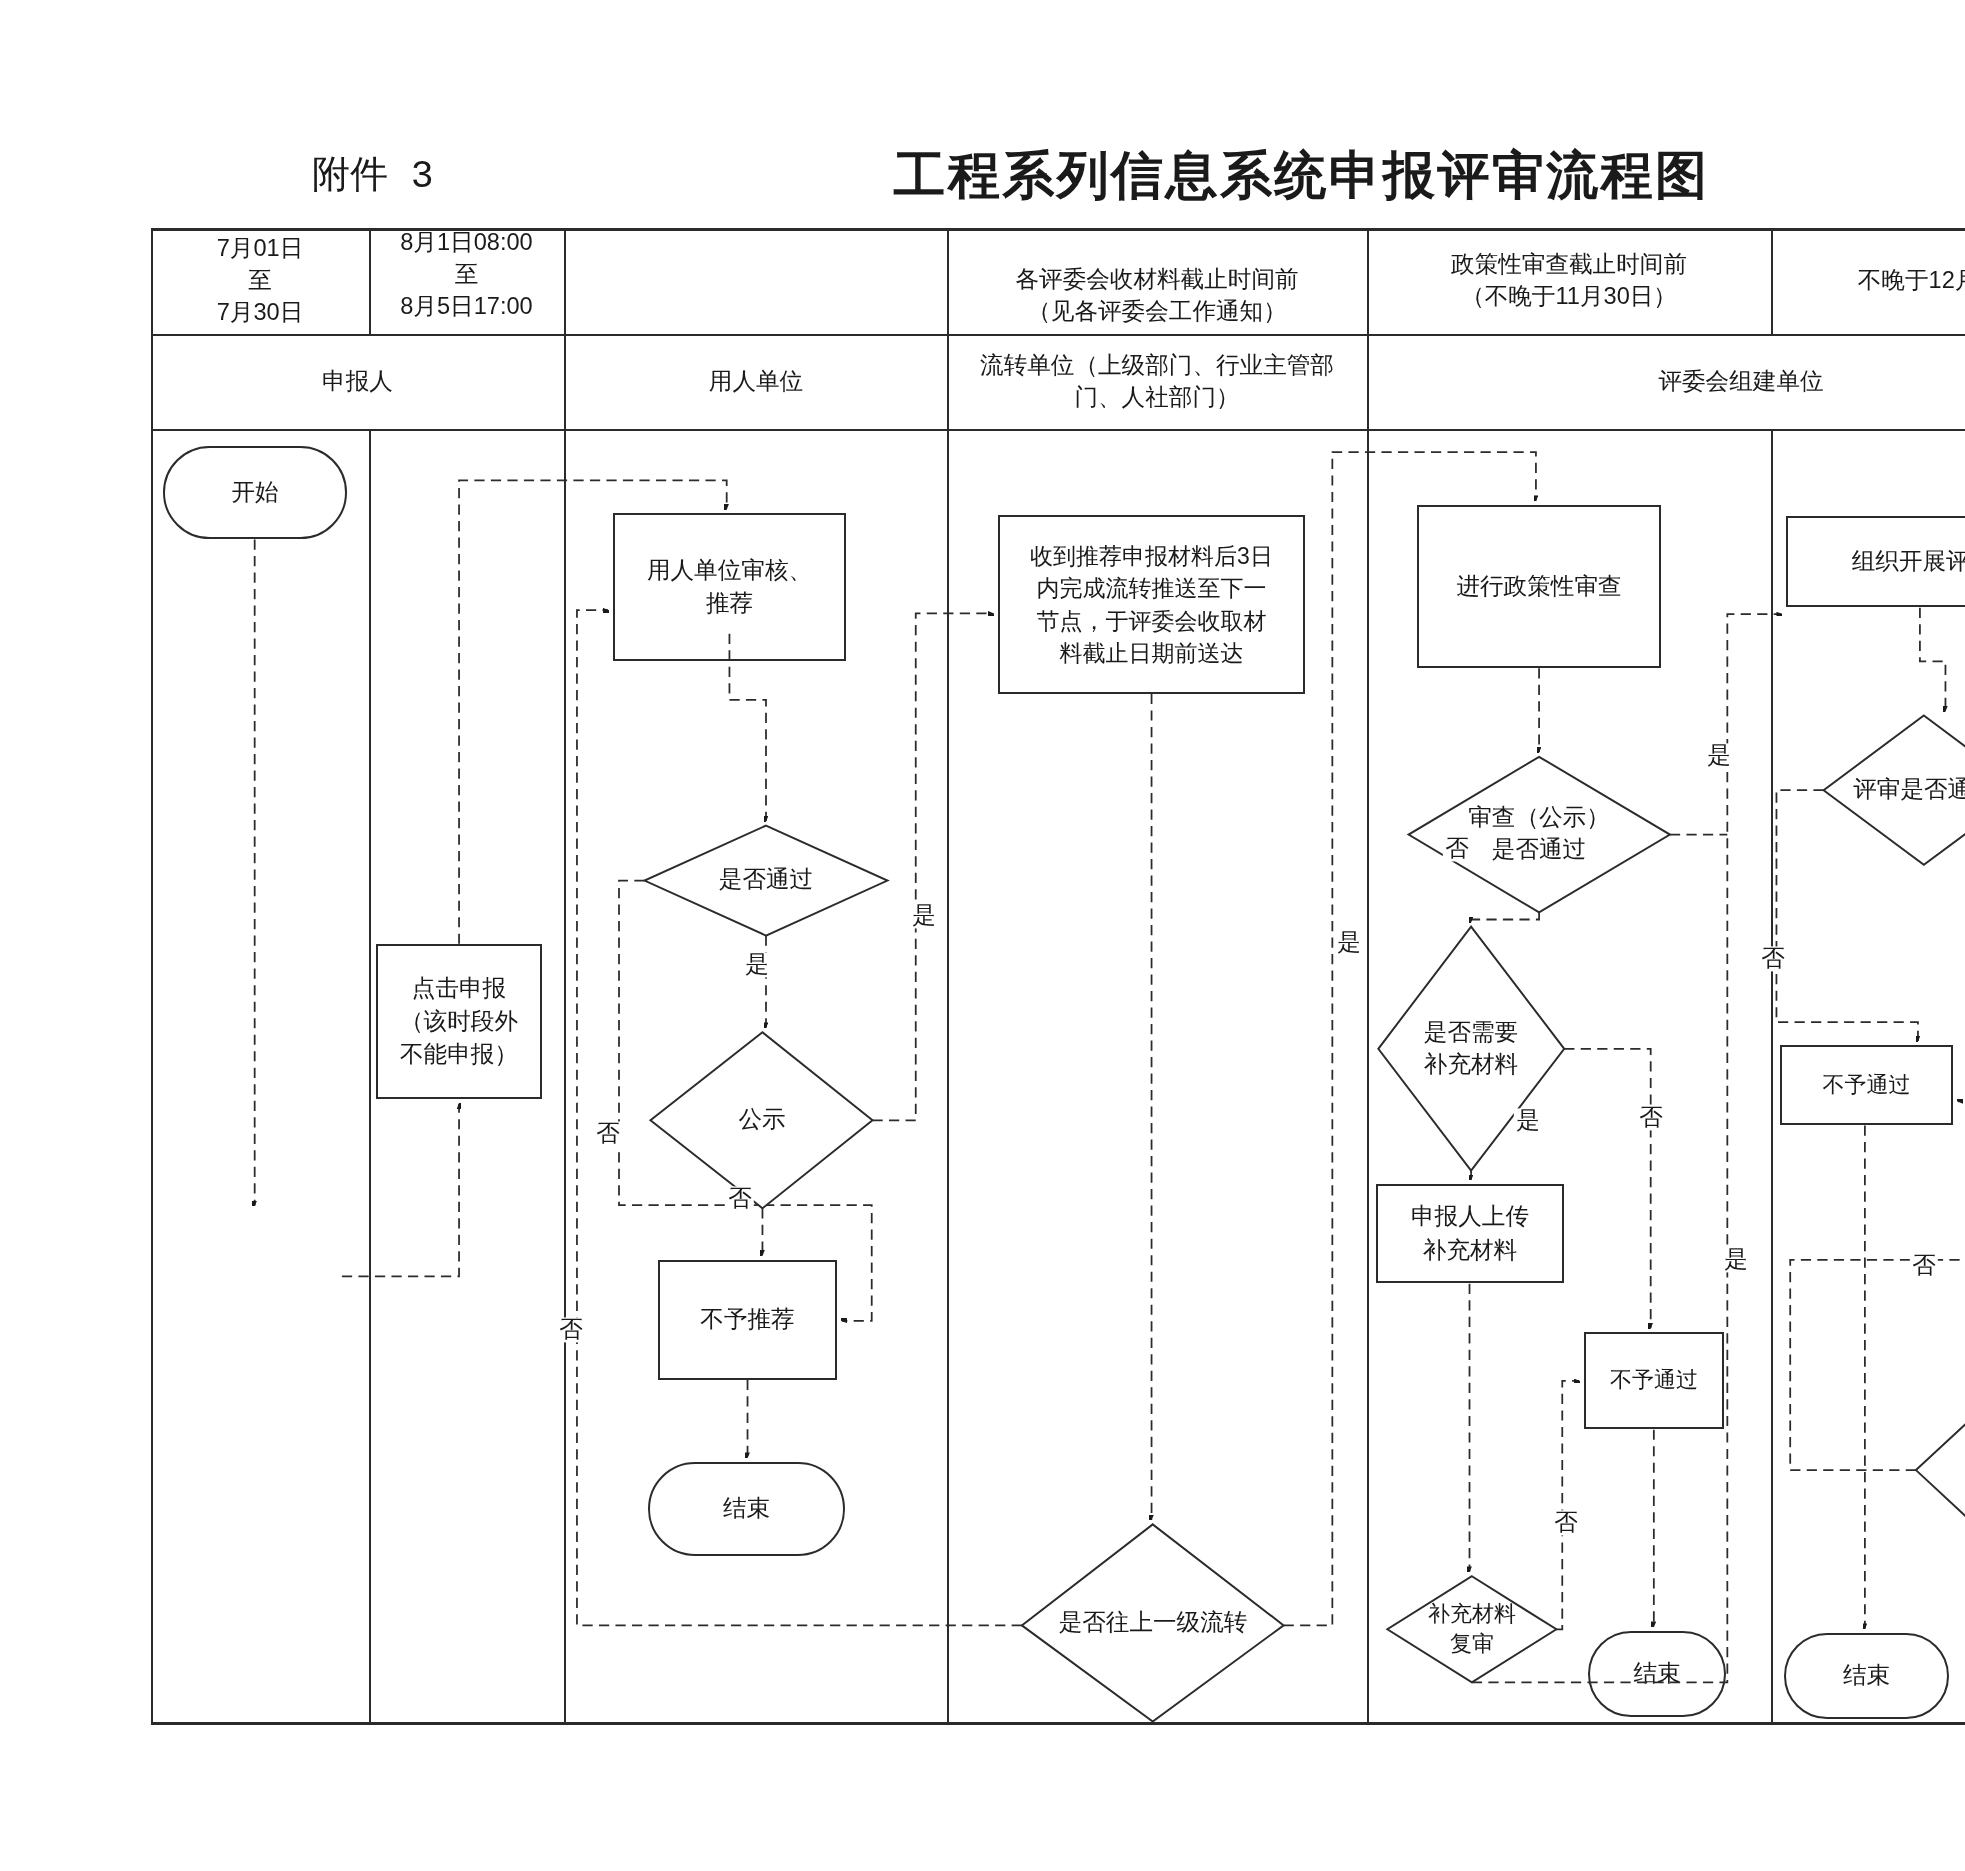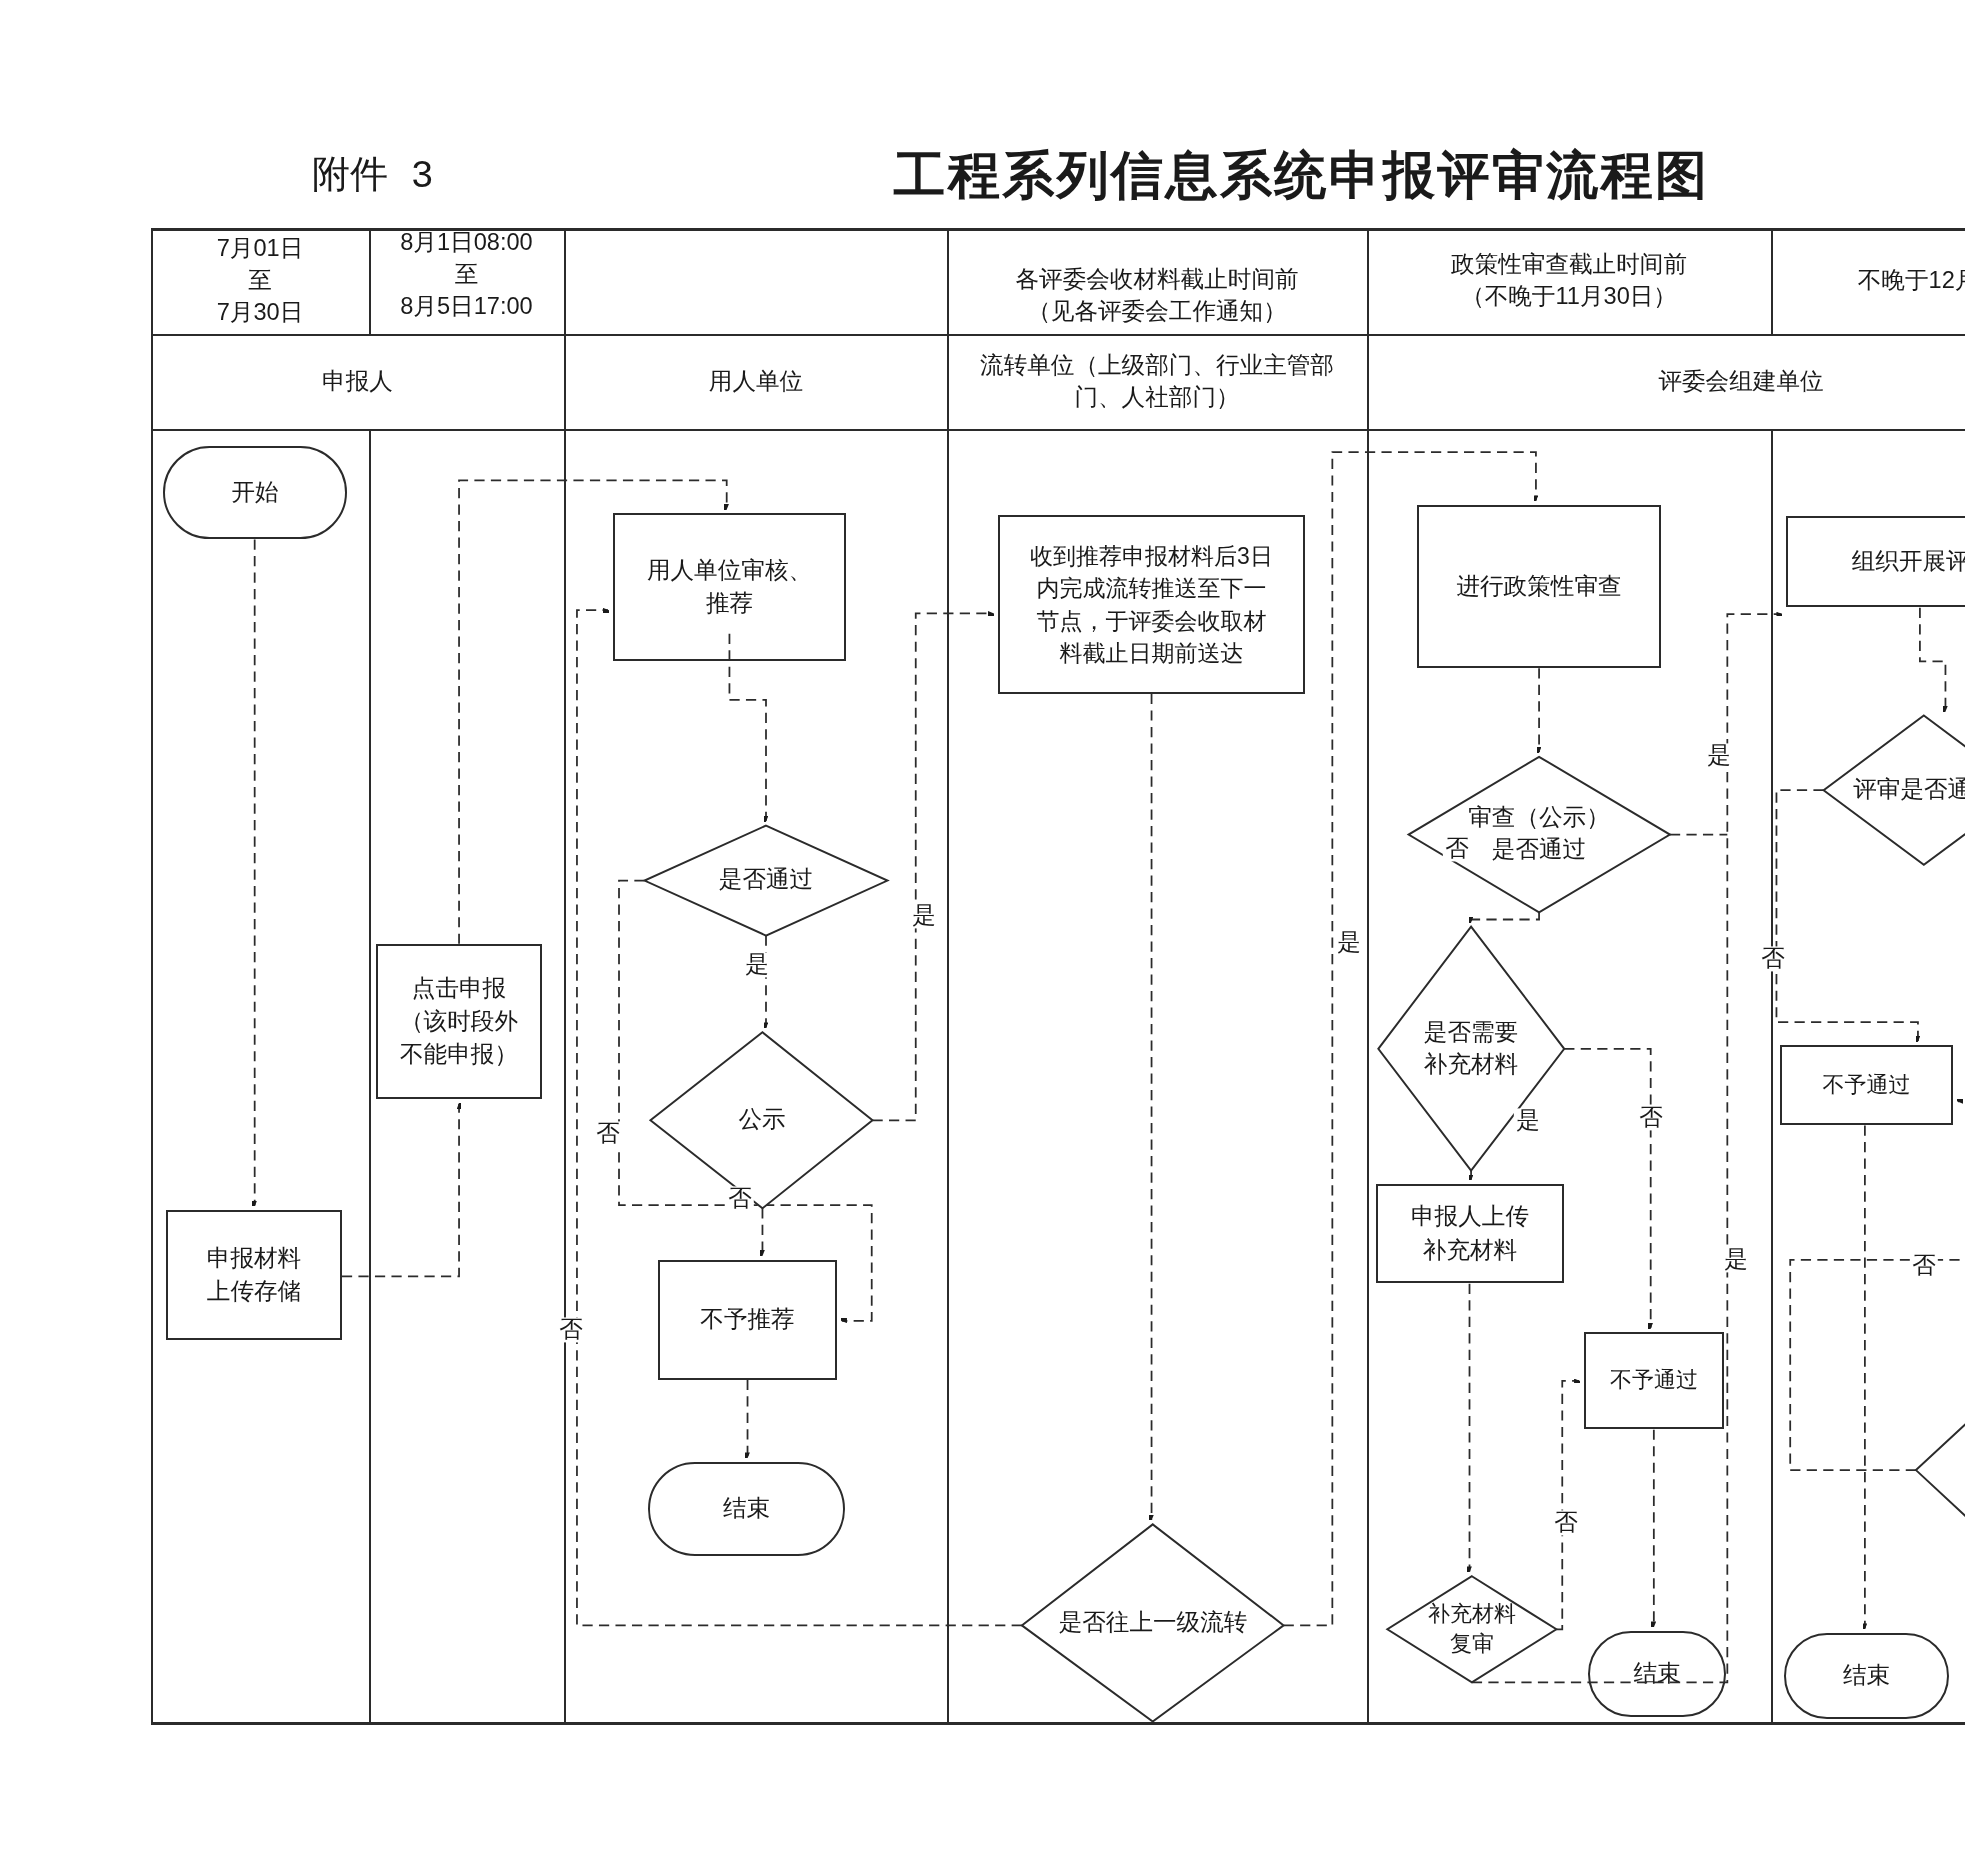--- a/index.html
+++ b/index.html
@@ -59,22 +59,20 @@
   <div class="hcell pre" style="left:1367px;top:228px;width:404px;height:106px;">政策性审查截止时间前
 （不晚于11月30日）</div>
   <div class="hcell pre" style="left:1771px;top:228px;width:344px;height:106px;">不晚于12月31日</div>
 
   <div class="hcell" style="left:151px;top:335px;width:413px;height:94px;">申报人</div>
   <div class="hcell" style="left:564px;top:335px;width:384px;height:94px;">用人单位</div>
   <div class="hcell" style="left:947px;top:335px;width:420px;height:94px;">流转单位（上级部门、行业主管部门、人社部门）</div>
   <div class="hcell" style="left:1367px;top:335px;width:748px;height:94px;">评委会组建单位</div>
 
   <div class="node stadium" style="left:163px;top:446px;width:184px;height:93px;">开始</div>
-  <div class="node pre" style="left:166px;top:1210px;width:176px;height:130px;">申报材料
-上传存储</div>
   <div class="node pre" style="left:376px;top:944px;width:166px;height:155px;">点击申报
 （该时段外
 不能申报）</div>
   <div class="node pre" style="left:613px;top:513px;width:233px;height:148px;">用人单位审核、
 推荐</div>
   <div class="node" style="left:658px;top:1260px;width:179px;height:120px;">不予推荐</div>
   <div class="node stadium" style="left:648px;top:1462px;width:197px;height:94px;">结束</div>
   <div class="node pre" style="left:998px;top:515px;width:307px;height:179px;font-size:23px;">收到推荐申报材料后3日
 内完成流转推送至下一
 节点，于评委会收取材

